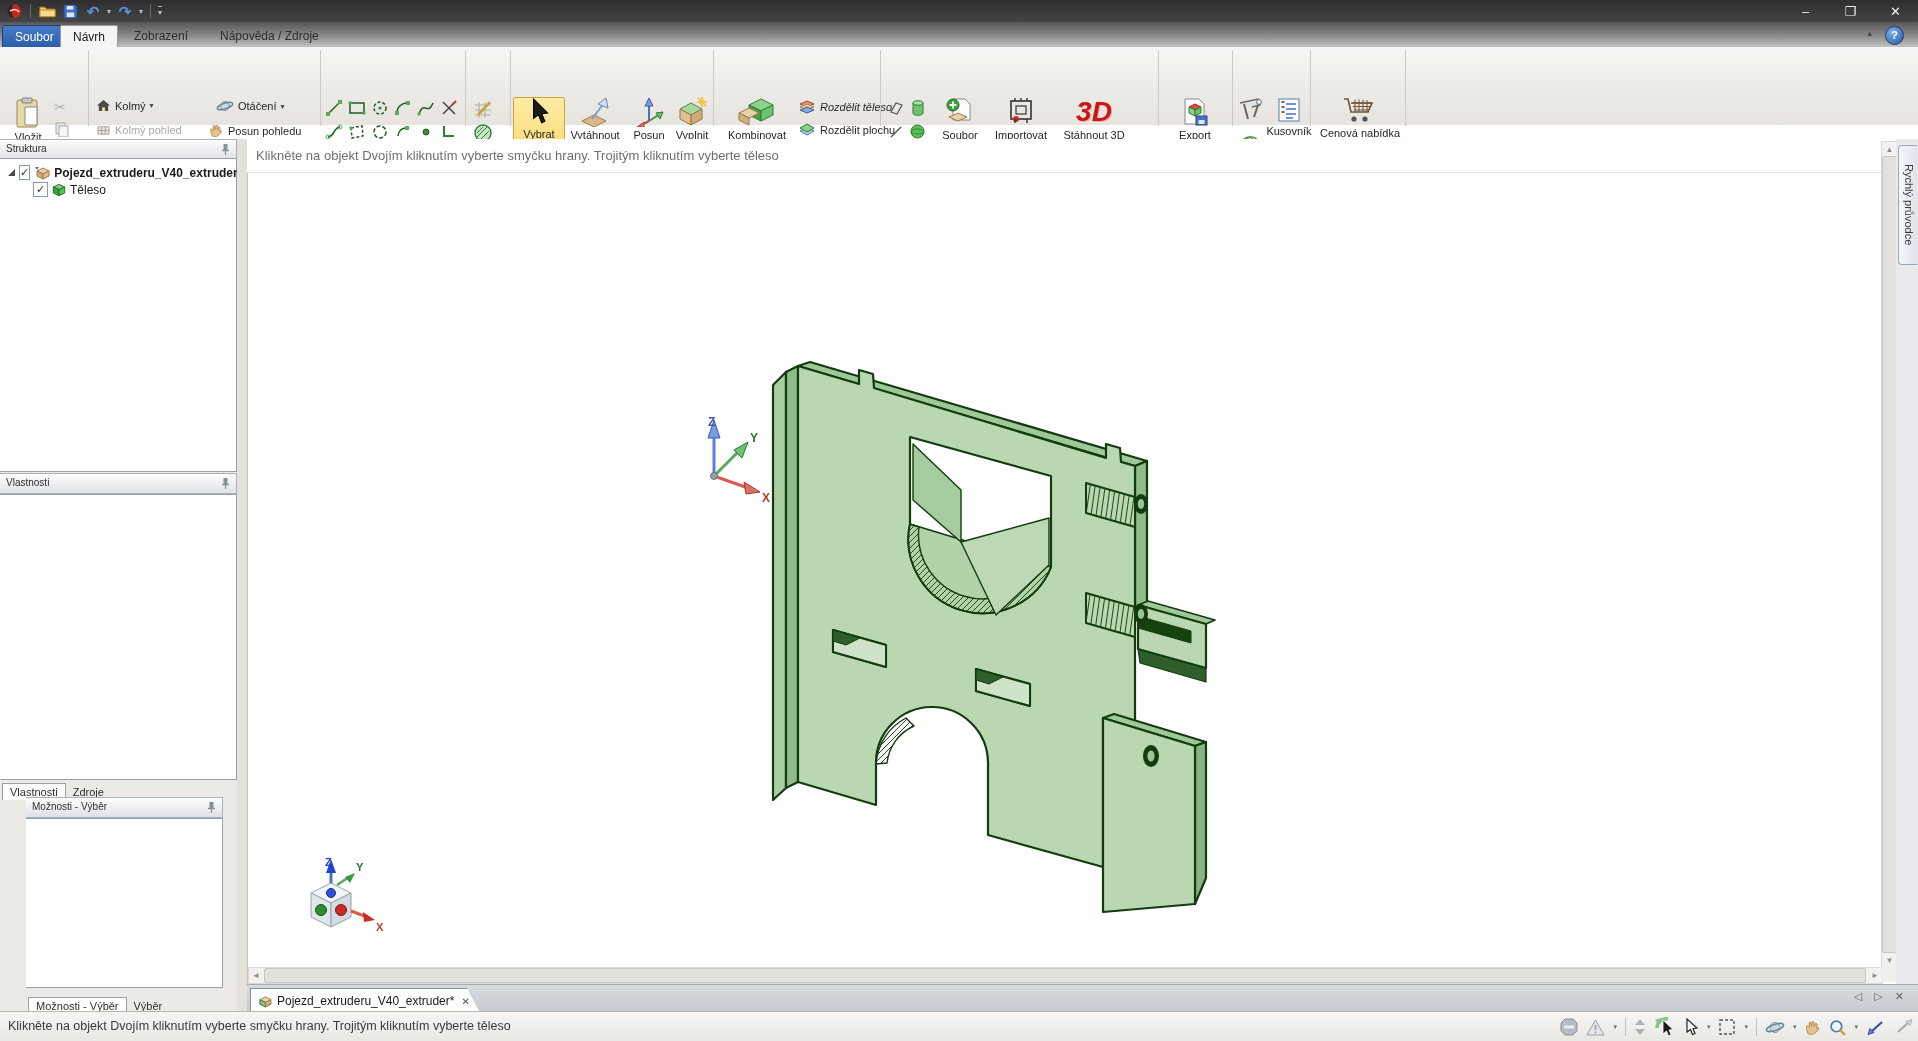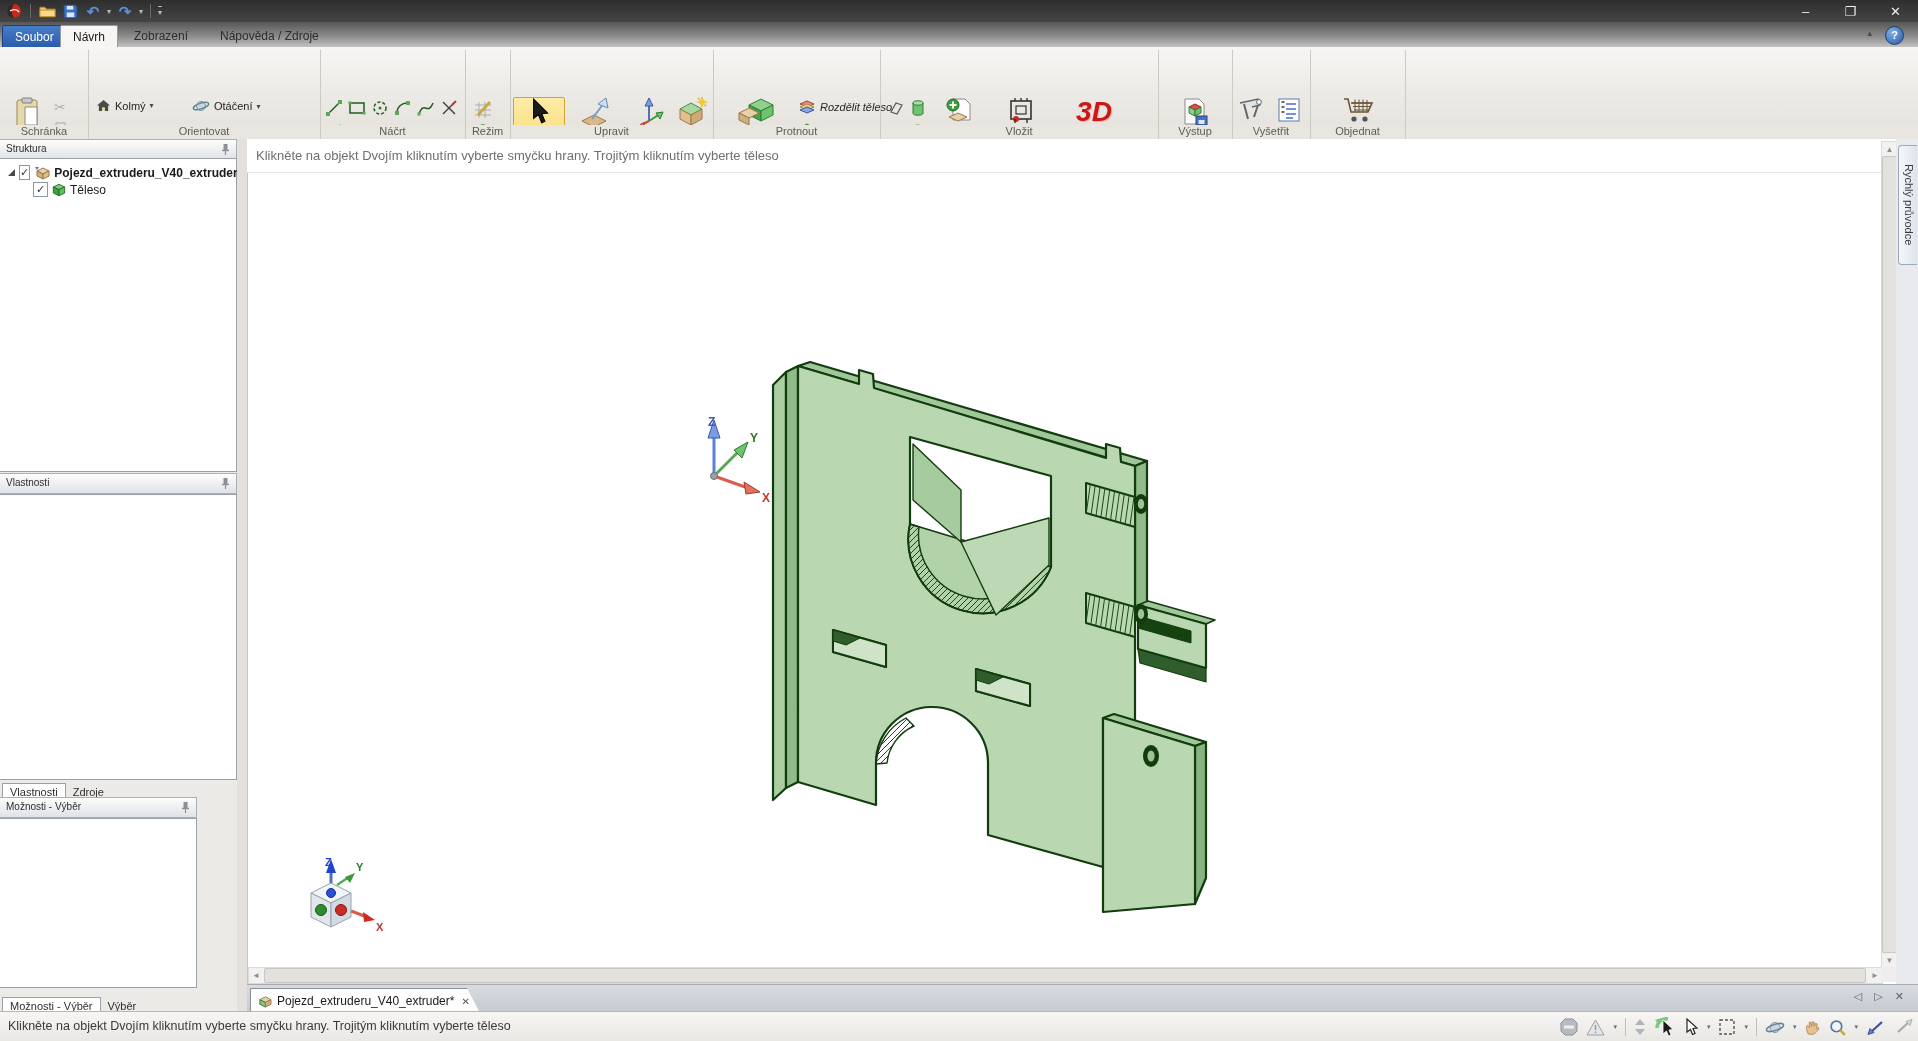--- a/index.html
+++ b/index.html
@@ -183,21 +183,21 @@
           <path d="M8,1 L15,4.5 L8,8 L1,4.5 Z" fill="#8890dc" stroke="#3a3f8a"></path>
           <path d="M1,4.5 L8,8 V15 L1,11.5 Z" fill="#4a52b0" stroke="#3a3f8a"></path>
           <path d="M15,4.5 L8,8 V15 L15,11.5 Z" fill="#353c96" stroke="#2a2f6a"></path>
         </svg>
       <span class="drop">▾</span>
       <svg width="17" height="15" viewBox="0 0 18 16">
           <path d="M2,10 L9,6 L16,10 L9,14 Z" fill="#e8d0a0" stroke="#9a8050"></path>
           <path d="M4,9 C7,2 13,3 15,7" fill="none" stroke="#4a78c8" stroke-width="1.5"></path>
         </svg>
     </div>
-    <div class="rsmall" style="left:192px;top:52px;">
+    <div class="rsmall" style="left:216px;top:52px;">
       <svg width="18" height="14" viewBox="0 0 18 14">
           <ellipse cx="9" cy="7" rx="4.5" ry="4.5" fill="#cfd6de" stroke="#8893a0"></ellipse>
           <ellipse cx="9" cy="7" rx="8" ry="2.8" fill="none" stroke="#58889a" stroke-width="1.4" transform="rotate(-18 9 7)"></ellipse>
         </svg>
       <span>Otáčení</span>
         <span class="drop">▾</span>
     </div>
     <div class="rsmall" style="left:208px;top:76px;">
       <svg width="16" height="15" viewBox="0 0 16 16">
           <path d="M4,14 C2,10 2,7 3,6 L5,8 L5,3 L6.5,3 L7,7 L8,2.5 L9.5,3 L9.5,7 L11,4 L12.5,4.8 L11.8,9 L13.5,8 L14,9.5 C12,12 10,14 8,14.5 Z" fill="#e8c28e" stroke="#a8824e" stroke-width="0.8"></path>
@@ -538,32 +538,20 @@
     <div class="gsep" style="left:465px;top:3px;height:76px;"></div>
     <div class="gsep" style="left:510px;top:3px;height:76px;"></div>
     <div class="gsep" style="left:713px;top:3px;height:76px;"></div>
     <div class="gsep" style="left:880px;top:3px;height:76px;"></div>
     <div class="gsep" style="left:1158px;top:3px;height:76px;"></div>
     <div class="gsep" style="left:1232px;top:3px;height:76px;"></div>
     <div class="gsep" style="left:1310px;top:3px;height:76px;"></div>
     <div class="gsep" style="left:1405px;top:3px;height:76px;"></div>
   </div>
 
-  <div id="grouplabels">
-    <span class="glabel" style="left:0;width:88px;">Schránka</span>
-    <span class="glabel" style="left:88px;width:232px;">Orientovat</span>
-    <span class="glabel" style="left:320px;width:145px;">Náčrt</span>
-    <span class="glabel" style="left:465px;width:45px;">Režim</span>
-    <span class="glabel" style="left:510px;width:203px;">Upravit</span>
-    <span class="glabel" style="left:713px;width:167px;">Protnout</span>
-    <span class="glabel" style="left:880px;width:278px;">Vložit</span>
-    <span class="glabel" style="left:1158px;width:74px;">Výstup</span>
-    <span class="glabel" style="left:1232px;width:78px;">Vyšetřit</span>
-    <span class="glabel" style="left:1310px;width:95px;">Objednat</span>
-  </div>
 
   <div id="sidebar">
     <div class="phead">
       <span>Struktura</span>
       <span class="pin">
           <svg width="9" height="12" viewBox="0 0 9 12">
             <rect x="2.5" y="1" width="4" height="6" fill="#8a8f96"></rect>
             <line x1="1" y1="7.5" x2="8" y2="7.5" stroke="#8a8f96" stroke-width="1.4"></line>
             <line x1="4.5" y1="8" x2="4.5" y2="12" stroke="#8a8f96" stroke-width="1.2"></line>
           </svg>
@@ -607,21 +595,21 @@
             </svg>
           </span>
       </div>
       <div class="pwhite" style="height:284px;"></div>
       <div class="sidetabs">
         <span class="stab active">Vlastnosti</span>
         <span class="stab">Zdroje</span>
       </div>
     </div>
 
-    <div class="abs" style="left:0;top:658px;width:197px;">
+    <div class="abs" style="left:0;top:658px;width:197px;padding-left:26px;">
       <div class="phead">
         <span>Možnosti - Výběr</span>
         <span class="pin">
             <svg width="9" height="12" viewBox="0 0 9 12">
               <rect x="2.5" y="1" width="4" height="6" fill="#8a8f96"></rect>
               <line x1="1" y1="7.5" x2="8" y2="7.5" stroke="#8a8f96" stroke-width="1.4"></line>
               <line x1="4.5" y1="8" x2="4.5" y2="12" stroke="#8a8f96" stroke-width="1.2"></line>
             </svg>
           </span>
       </div>

